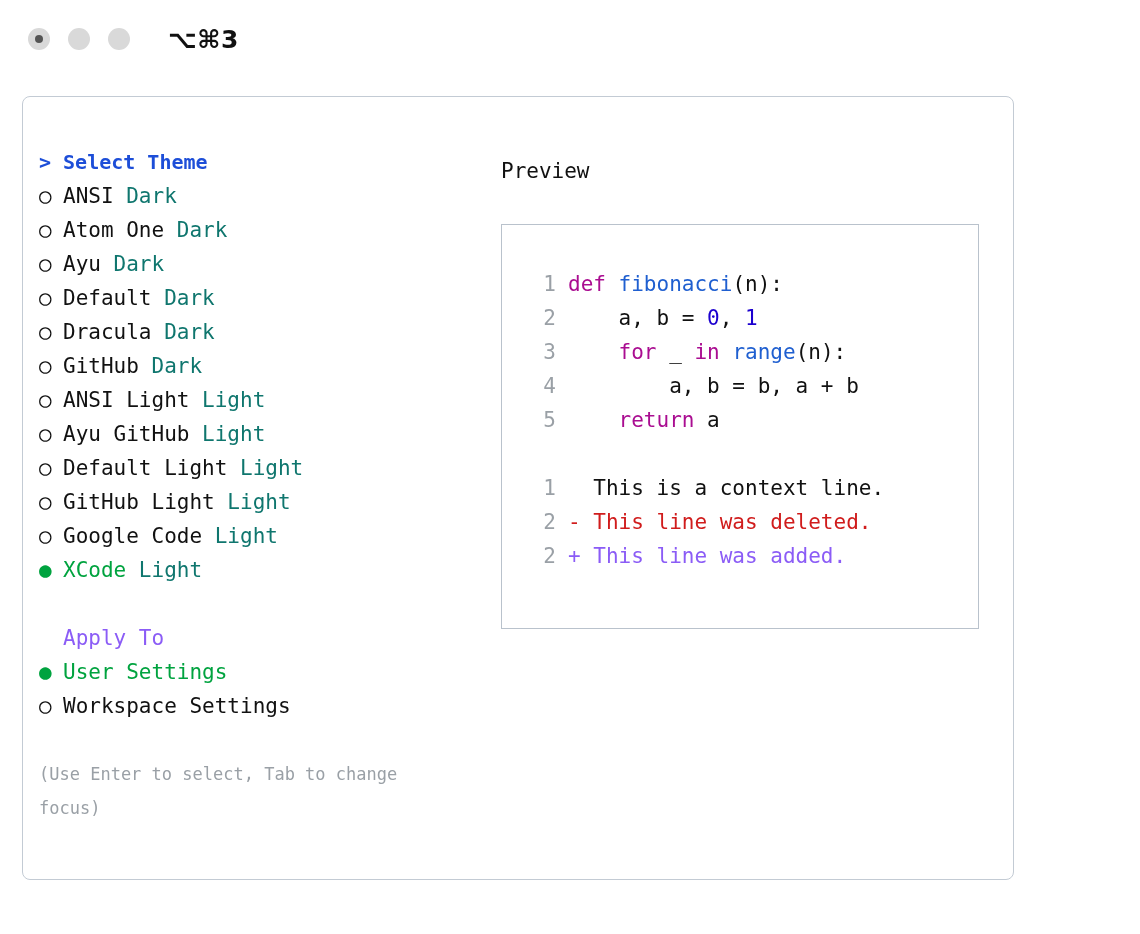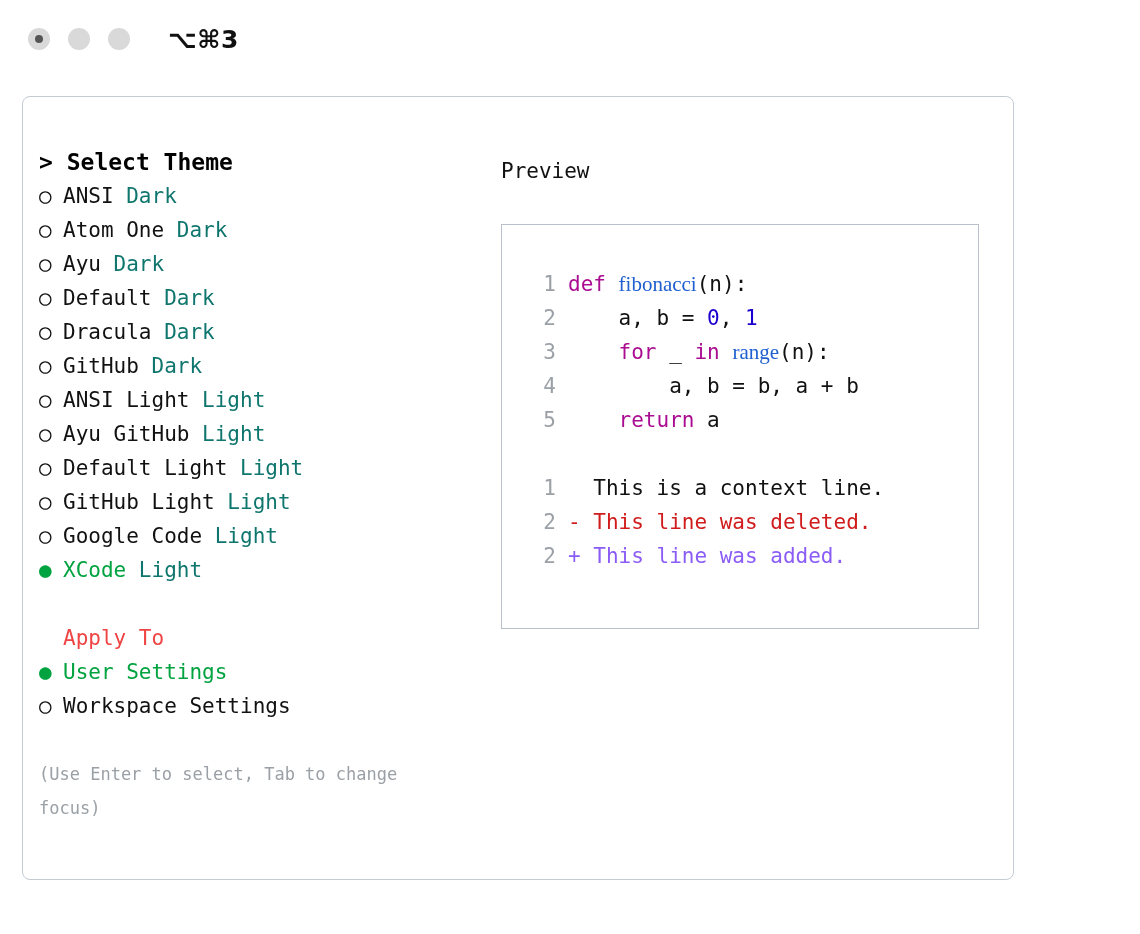--- a/index.html
+++ b/index.html
@@ -80,23 +80,23 @@
     top: 48px;
     width: 440px;
   }
   .right-col {
     position: absolute;
     left: 478px;
     top: 57px;
     width: 500px;
   }
   .heading {
-    font-size: 23px;
+    font-size: 20px;
     font-weight: bold;
-    color: #000000;
+    color: #1d4ed8;
     line-height: 34px;
     white-space: pre;
   }
   .theme-row {
     font-size: 21px;
     line-height: 34px;
     color: #111111;
     white-space: pre;
   }
   .theme-row .bullet {
@@ -104,21 +104,21 @@
     width: 24px;
     color: #111111;
   }
   .theme-row.selected .bullet { color: #00a33f; }
   .theme-row.selected .name { color: #00a33f; margin-top: 44px; }
   .theme-row .variant { color: #0f766e; }
   .spacer-sm { height: 34px; }
   .group-label {
     font-size: 21px;
     line-height: 34px;
-    color: #ef4444;
+    color: #8b5cf6;
     padding-left: 24px;
     white-space: pre;
   }
   .hint {
     font-size: 17px;
     line-height: 34px;
     color: #9aa0a6;
     white-space: pre-wrap;
     width: 410px;
   }
@@ -143,21 +143,21 @@
     white-space: pre;
   }
   .ln {
     display: inline-block;
     width: 34px;
     text-align: right;
     color: #9aa0a6;
     margin-right: 12px;
   }
   .kw { color: #aa0d91; }
-  .fn { color: #1f5fd0; font-family: Liberation Serif, serif; }
+  .fn { color: #1f5fd0; }
   .num { color: #1c00cf; }
   .plain { color: #111111; }
   .blank { height: 34px; }
   .diff-ctx { color: #111111; }
   .diff-del { color: #d01c1c; }
   .diff-add { color: #8b5cf6; }
 </style>
 </head>
 <body>
 

